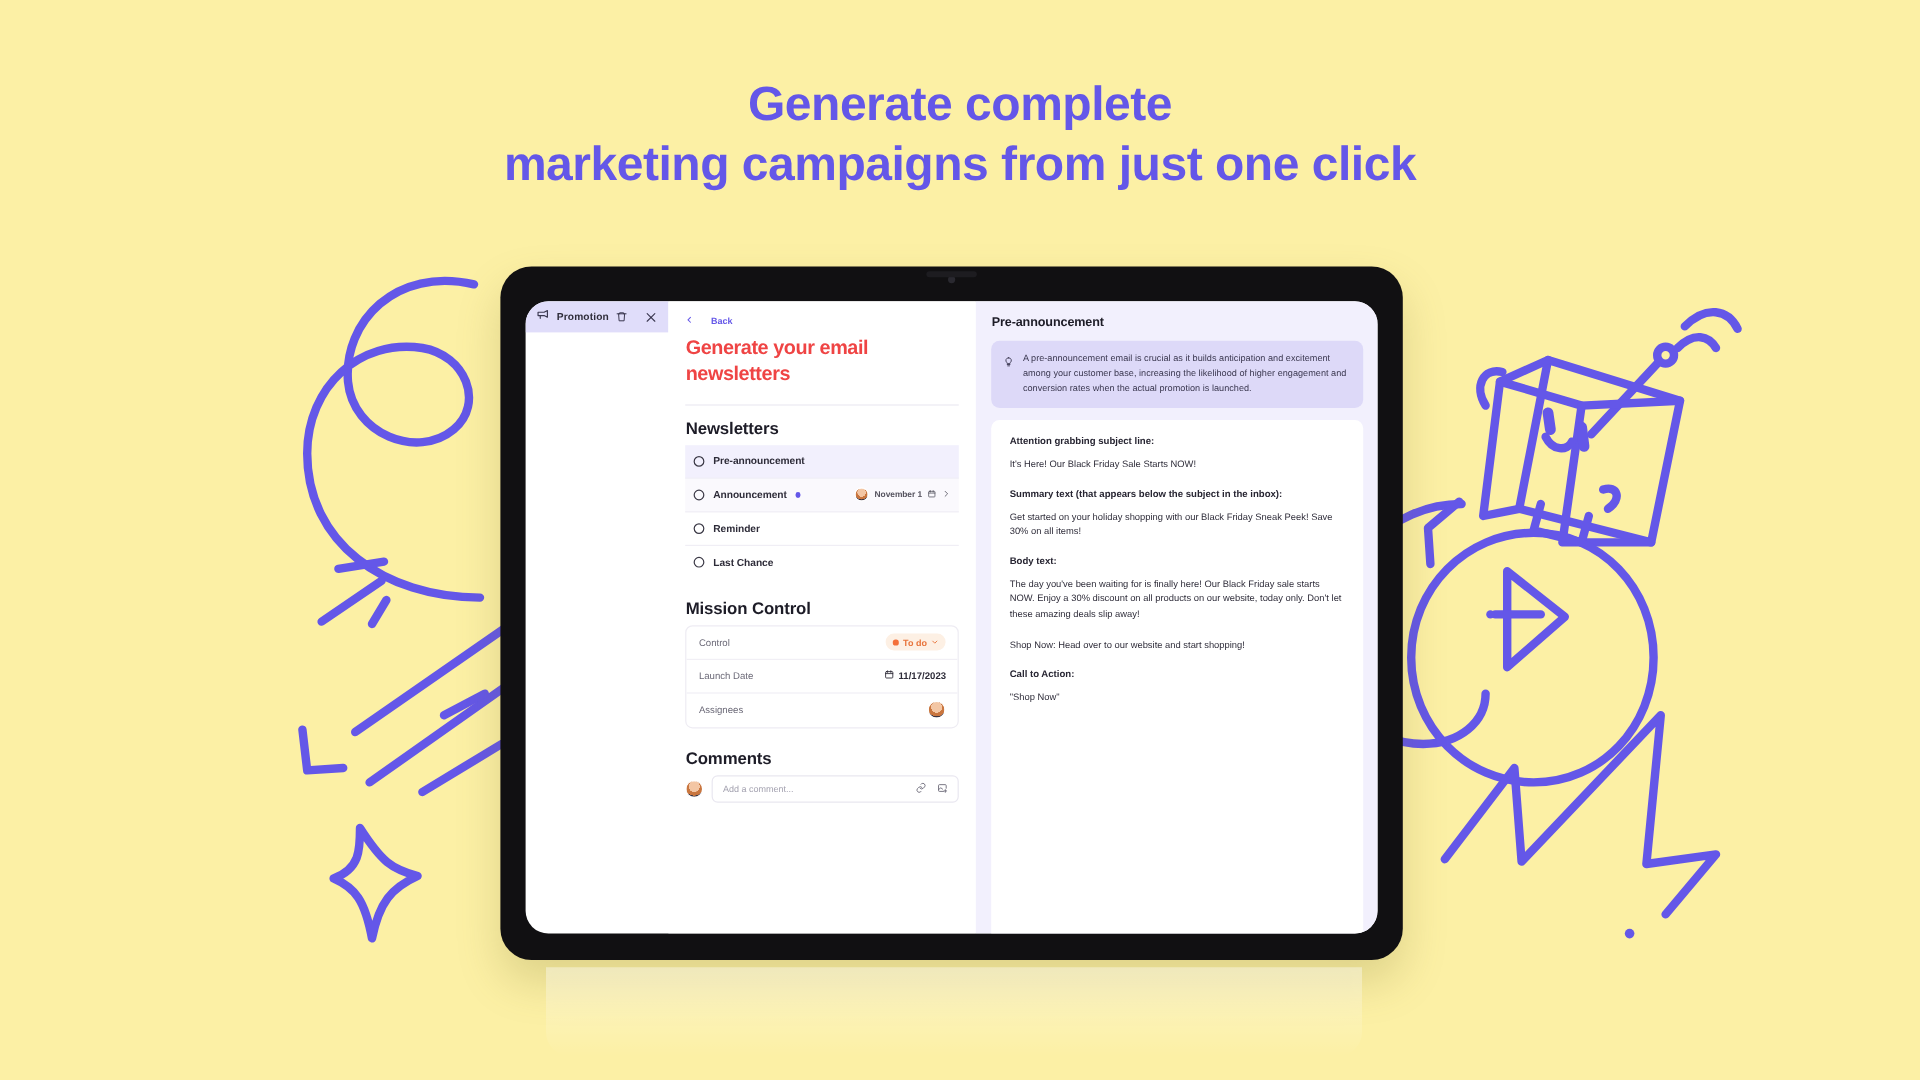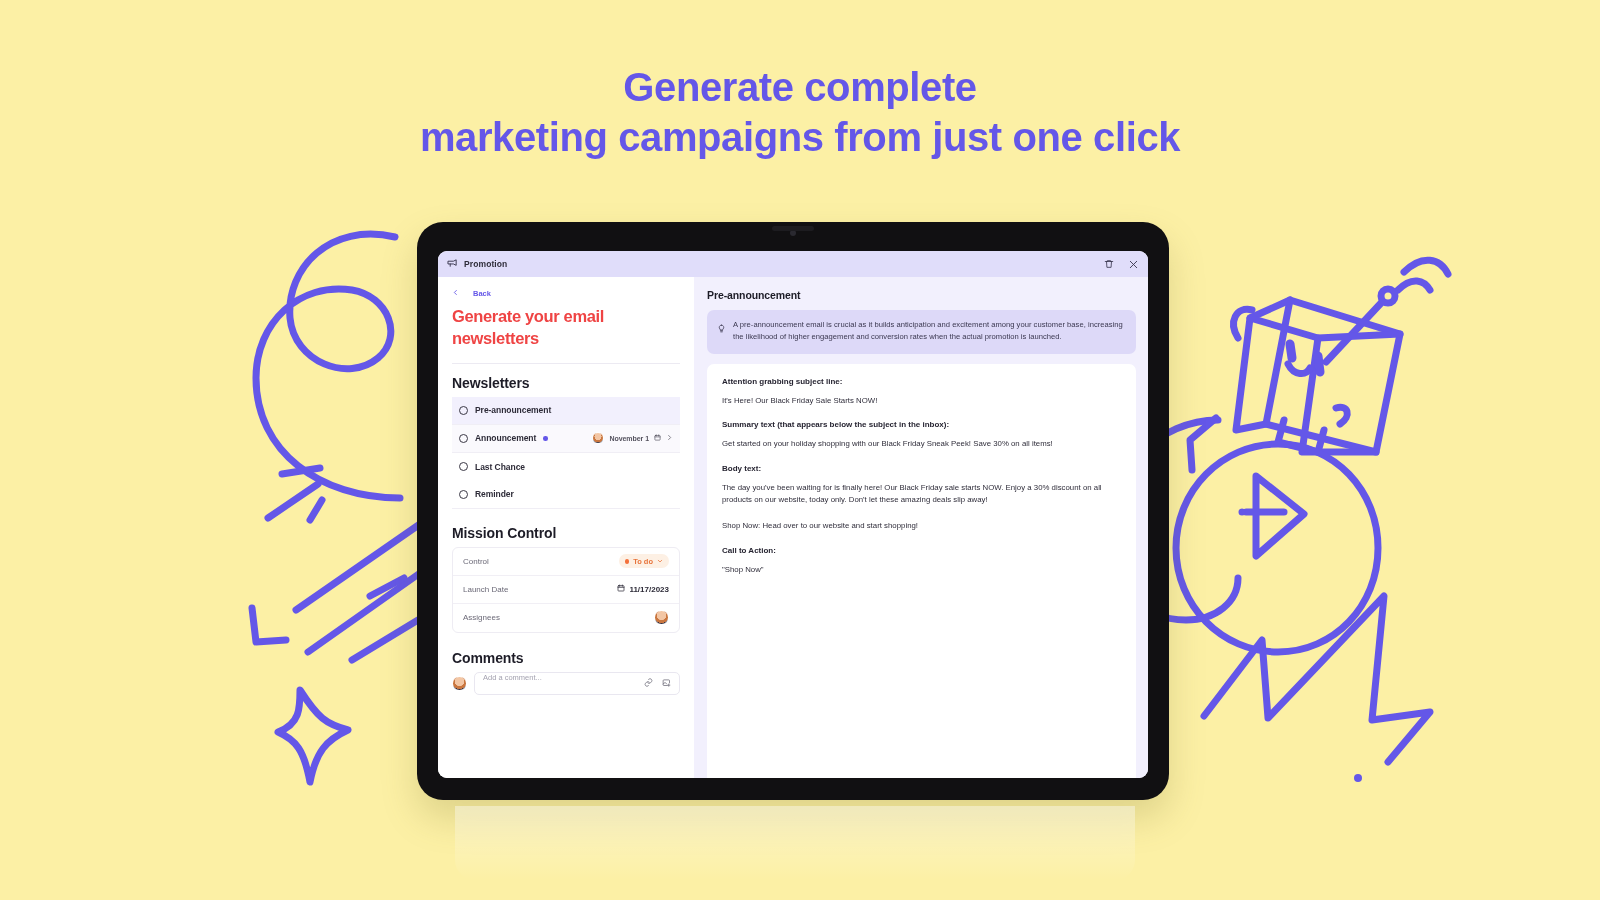--- a/index.html
+++ b/index.html
@@ -42,23 +42,23 @@
   }
   .notch-dot {
     position:absolute; left:50%; transform:translateX(-50%);
     top:8px; width:6px; height:6px; border-radius:50%;
     background:#2a2930;
   }
   .screen {
     position:absolute;
     left:21px; top:29px; right:21px; bottom:22px;
     background:#ffffff;
-    border-radius:9px;
+    border-radius:19px;
     overflow:hidden;
-    display:flex; flex-direction:column;
+    display:flex; flex-direction:row;
   }
   .tablet-reflection {
     position:absolute;
     left:455px; top:806px; width:680px; height:74px;
     background:linear-gradient(to bottom, rgba(255,255,255,.40), rgba(255,255,255,0));
     border-radius:0 0 20px 20px;
     pointer-events:none;
   }
 
   
@@ -153,21 +153,21 @@
     padding:2.5px 6px;
     color:#e8743b; font-size:7.5px; font-weight:bold;
   }
   .dot-orange { width:4.5px; height:4.5px; border-radius:50%; background:#f4703a; }
 
   
   .comment-row { display:flex; align-items:center; gap:7px; }
   .comment-box {
     flex:1; height:23px;
     border:1px solid #e9e7f0; border-radius:5px;
-    display:flex; align-items:flex-start;
+    display:flex; align-items:center;
     padding:0 8px; gap:9px;
   }
   .comment-box .ph { font-size:7.5px; color:#a4a2b0; flex:1; }
 
   
   .main {
     flex:1; min-width:0;
     background:#f2f0fd;
     padding:12px 12px 0 13px;
     display:flex; flex-direction:column;
@@ -328,28 +328,28 @@
                   </svg>
                 </span>
                 <span>
                   <svg width="7" height="7" viewBox="0 0 24 24" fill="none" stroke="#55535f" stroke-width="2.4" stroke-linecap="round" stroke-linejoin="round">
                       <path d="M9 5l7 7-7 7"></path>
                     </svg>
                 </span>
               </span>
             </div>
 
+            <div class="nl-row">
+              <span class="radio"></span>
+              <span class="nl-name">Reminder</span>
+            </div>
+
             <div class="nl-row" style="border-bottom:none">
               <span class="radio"></span>
               <span class="nl-name">Last Chance</span>
-            </div>
-
-            <div class="nl-row">
-              <span class="radio"></span>
-              <span class="nl-name">Reminder</span>
             </div>
 
           </div>
 
           <div class="sec-title">Mission Control</div>
 
           <div class="mc-card">
             <div class="mc-row">
               <span>Control</span>
               <span class="mc-val">

